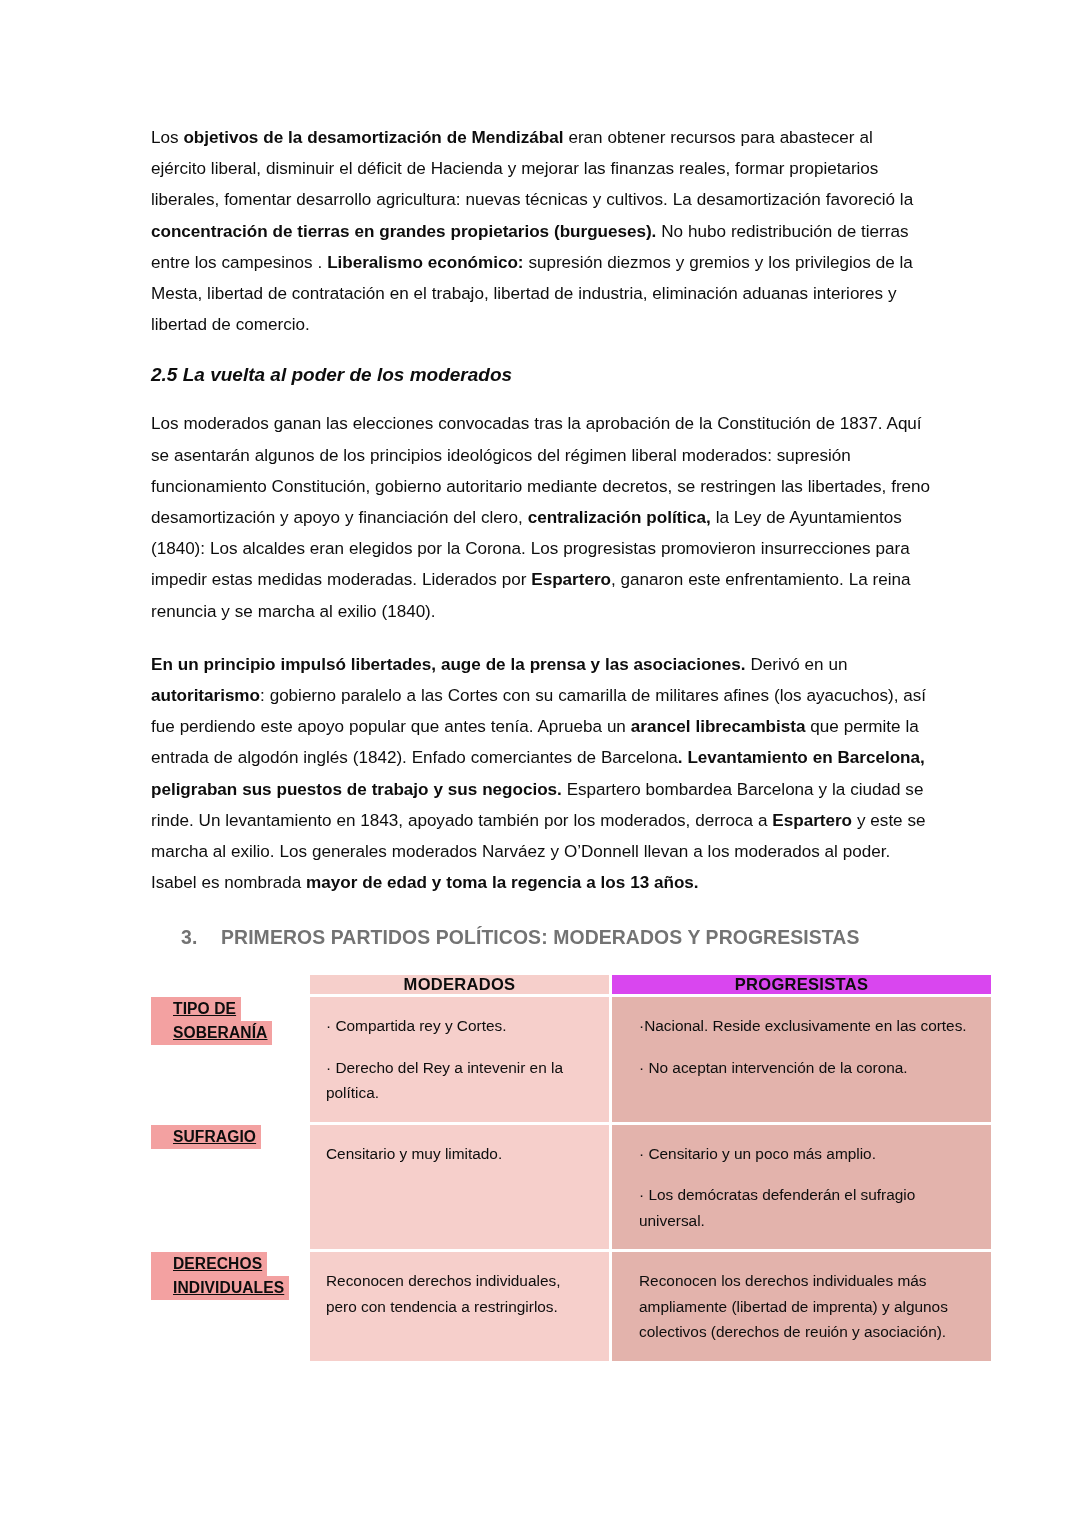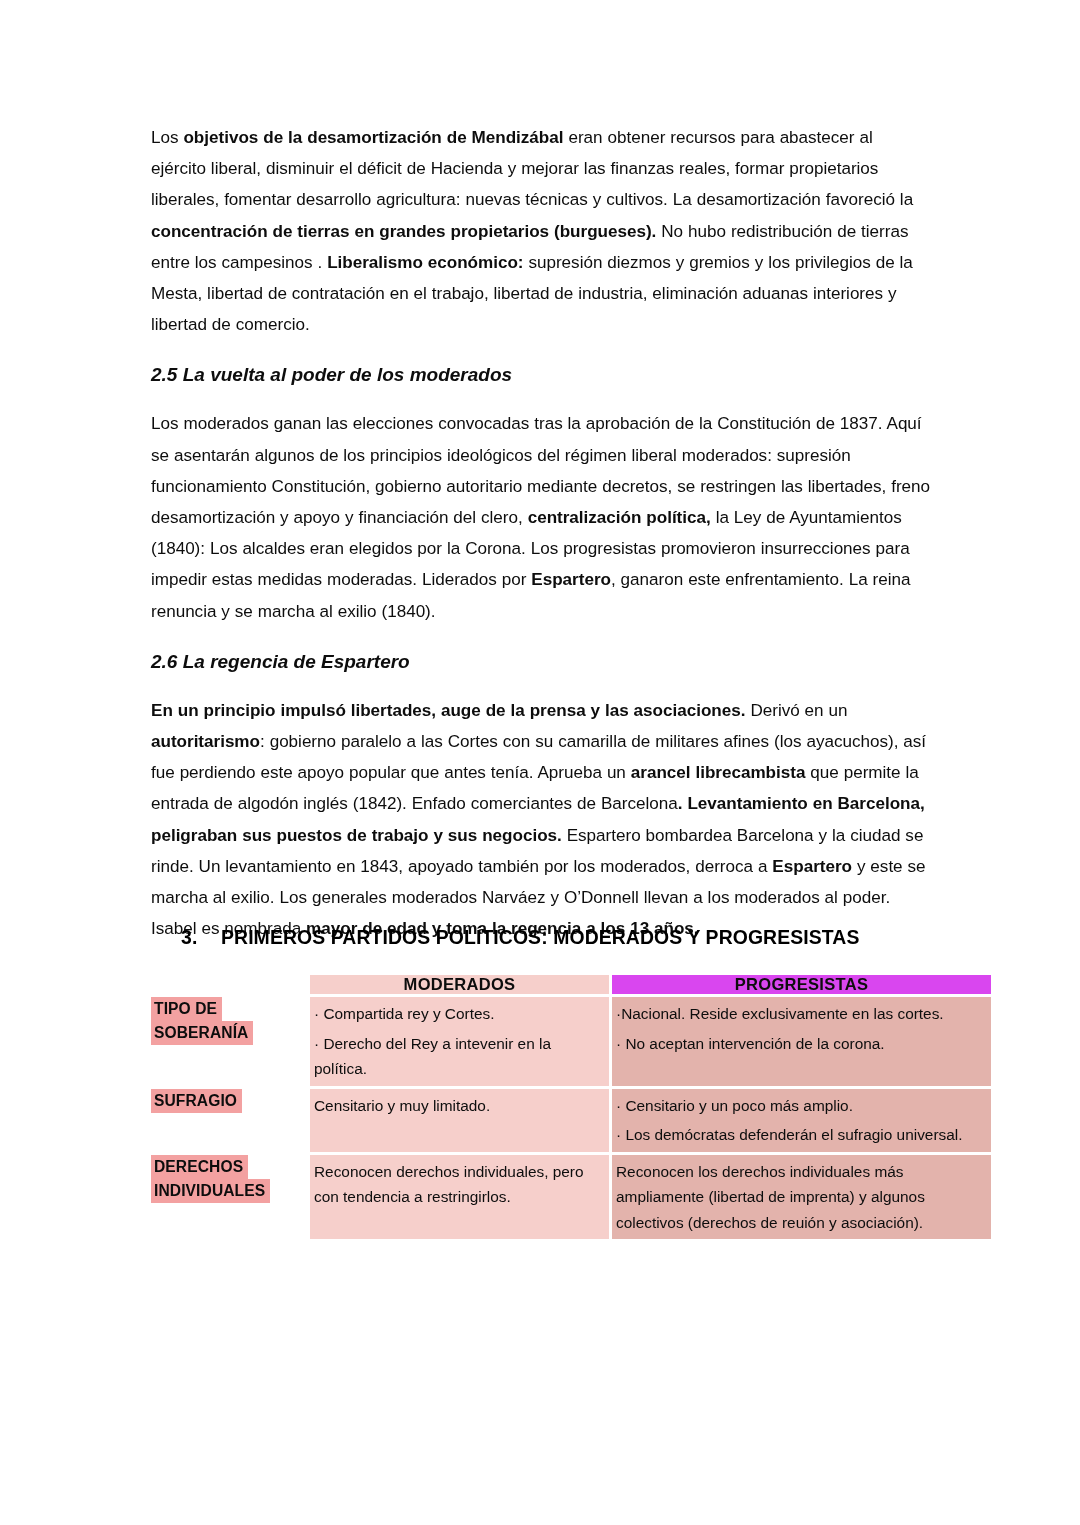--- a/index.html
+++ b/index.html
@@ -53,21 +53,21 @@
   }
 
   
   .section-heading {
     position: absolute;
     left: 181px;
     top: 926px;
     width: 800px;
     font-size: 19.4px;
     font-weight: 700;
-    color: #000000;
+    color: #737373;
     letter-spacing: 0.1px;
     white-space: nowrap;
   }
   .section-heading .sec-num {
     display: inline-block;
     width: 40px;
   }
 
   
   .table-wrap {
@@ -99,62 +99,62 @@
   .lbl-inner {
     display: inline-block;
   }
   .lbl-line {
     display: table;
     font-size: 15.6px;
     font-weight: 700;
     line-height: 24px;
     color: #0d0d0d;
     background: #f3a1a1;
-    padding: 0 5px 0 3px;
+    padding: 0 5px 0 22px;
     letter-spacing: 0.1px;
     white-space: nowrap;
+    text-decoration: underline;
   }
 
   .hcell {
     text-align: center;
     font-size: 16.5px;
     font-weight: 700;
     letter-spacing: 0.3px;
     padding: 18px 6px 19px 6px;
     color: #0d0d0d;
   }
   .hcell.mod  { background: #f6cfcb; border-bottom: 3px solid #ffffff; border-right: 3px solid #ffffff; margin-top: 36px; }
   .hcell.prog { background: #d946ef; border-bottom: 3px solid #ffffff; }
 
   .bcell {
     font-size: 15.4px;
     line-height: 25.5px;
     padding: 13px 12px 13px 13px;
     color: #0d0d0d;
   }
   .bcell.mod  { background: #f6cfcb; border-right: 3px solid #ffffff; }
-  .bcell.prog { background: #e3b3ac; }
+  .bcell.prog { background: #e3b3ac; padding-left: 11px; }
   tr.row-sep > td.bcell { border-bottom: 3px solid #ffffff; }
 
-  .bcell p { margin: 4px; }
+  .bcell p { margin: 16px; }
 </style>
 </head>
 <body>
 
 <div class="page">
 
   <div class="content">
 
     <p class="para" id="p-mendizabal"><span>Los </span><b>objetivos de la desamortización de Mendizábal</b><span> eran obtener recursos para abastecer al ejército liberal, disminuir el déficit de Hacienda y mejorar las finanzas reales, formar propietarios liberales, fomentar desarrollo agricultura: nuevas técnicas y cultivos. La desamortización favoreció la </span><b>concentración de tierras en grandes propietarios  (burgueses).</b><span> No hubo redistribución de tierras entre los campesinos . </span><b>Liberalismo económico:</b><span> supresión diezmos y gremios y los privilegios de la Mesta, libertad de contratación en el trabajo, libertad de industria, eliminación aduanas interiores y libertad de comercio.</span></p>
 
     <h3 class="subhead">2.5 La vuelta al poder de los moderados</h3>
 
     <p class="para" id="p-moderados"><span>Los moderados ganan las elecciones convocadas tras la aprobación de la Constitución de 1837. Aquí se asentarán algunos de los principios ideológicos del régimen liberal moderados: supresión funcionamiento Constitución, gobierno autoritario mediante decretos, se restringen las libertades, freno desamortización y apoyo y financiación del clero, </span><b>centralización política,</b><span> la Ley de Ayuntamientos (1840): Los alcaldes eran  elegidos por la Corona. Los progresistas promovieron insurrecciones para impedir estas medidas moderadas. Liderados por </span><b>Espartero</b><span>, ganaron este enfrentamiento. La reina renuncia y se marcha al exilio (1840).</span></p>
 
-    <h3 class="subhead">2.6 La regencia de Espartero</h3>
 
     <p class="para" id="p-espartero"><b>En un principio impulsó libertades, auge de la prensa y las asociaciones.</b><span> Derivó en un </span><b>autoritarismo</b><span>: gobierno paralelo a las Cortes con su camarilla de militares afines (los ayacuchos), así fue perdiendo este apoyo popular que antes tenía.  Aprueba un </span><b>arancel librecambista</b><span> que permite la entrada de algodón inglés (1842). Enfado comerciantes de Barcelona</span><b>. Levantamiento en Barcelona, peligraban sus puestos de trabajo y sus negocios.</b><span> Espartero bombardea Barcelona y la ciudad se rinde. Un levantamiento en 1843, apoyado también por los moderados, derroca a </span><b>Espartero</b><span> y este se marcha al exilio. Los generales moderados Narváez y O’Donnell llevan a los moderados al poder. Isabel es nombrada </span><b>mayor de edad y toma la regencia a los 13 años.</b></p>
 
   </div>
 
   <div class="section-heading">
     <span class="sec-num">3.</span><span>PRIMEROS PARTIDOS POLÍTICOS: MODERADOS Y PROGRESISTAS</span>
   </div>
 
   <div class="table-wrap">

